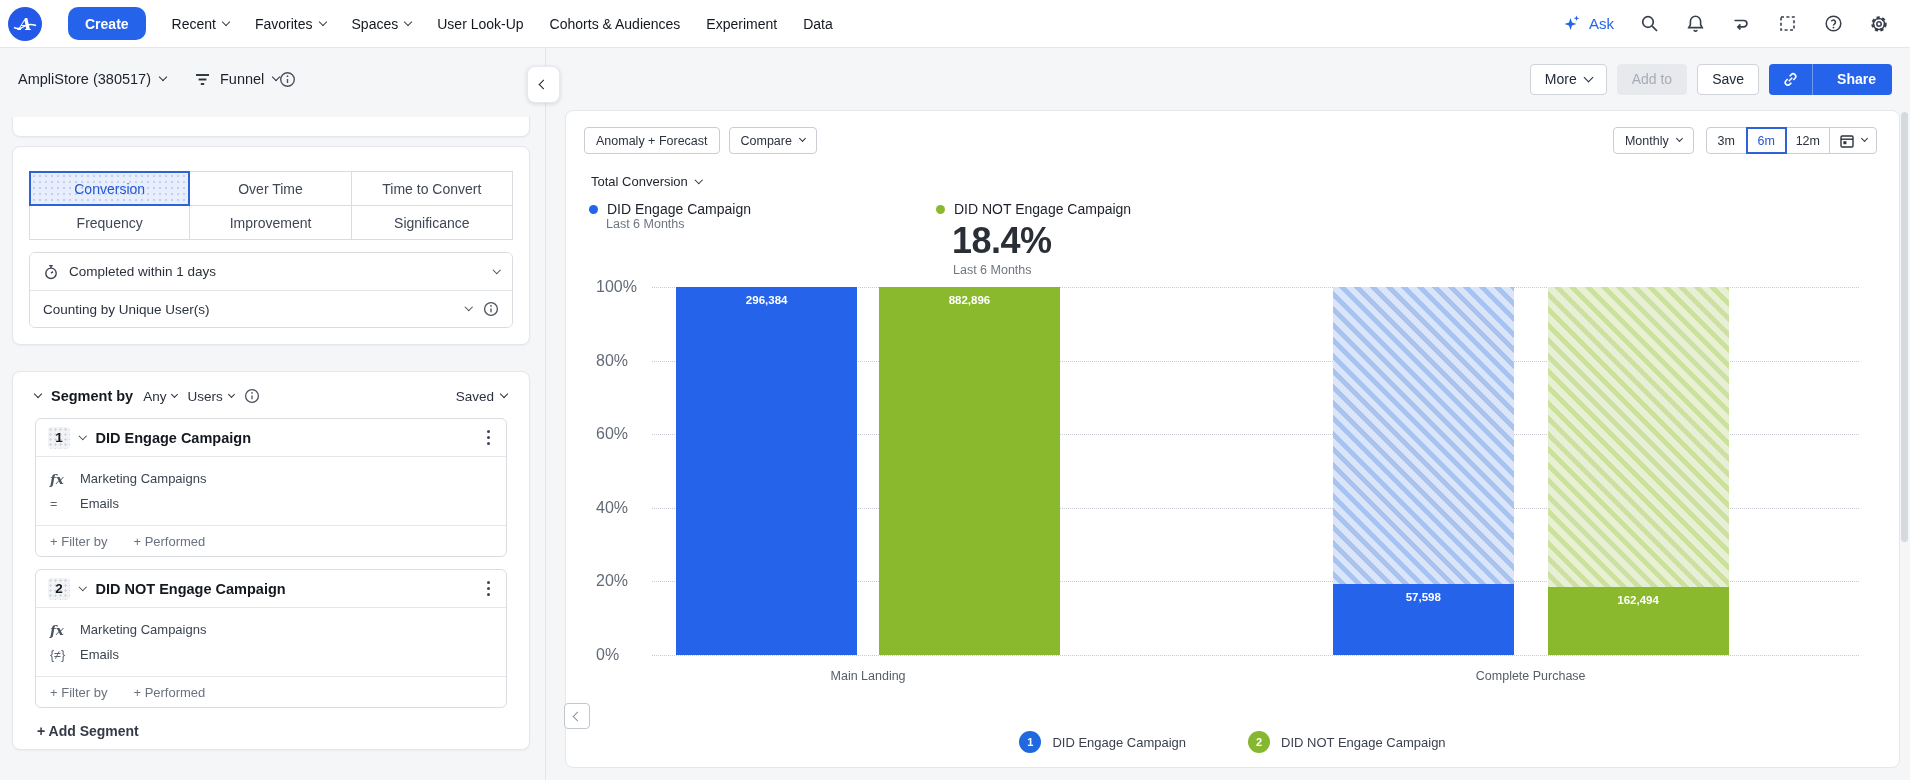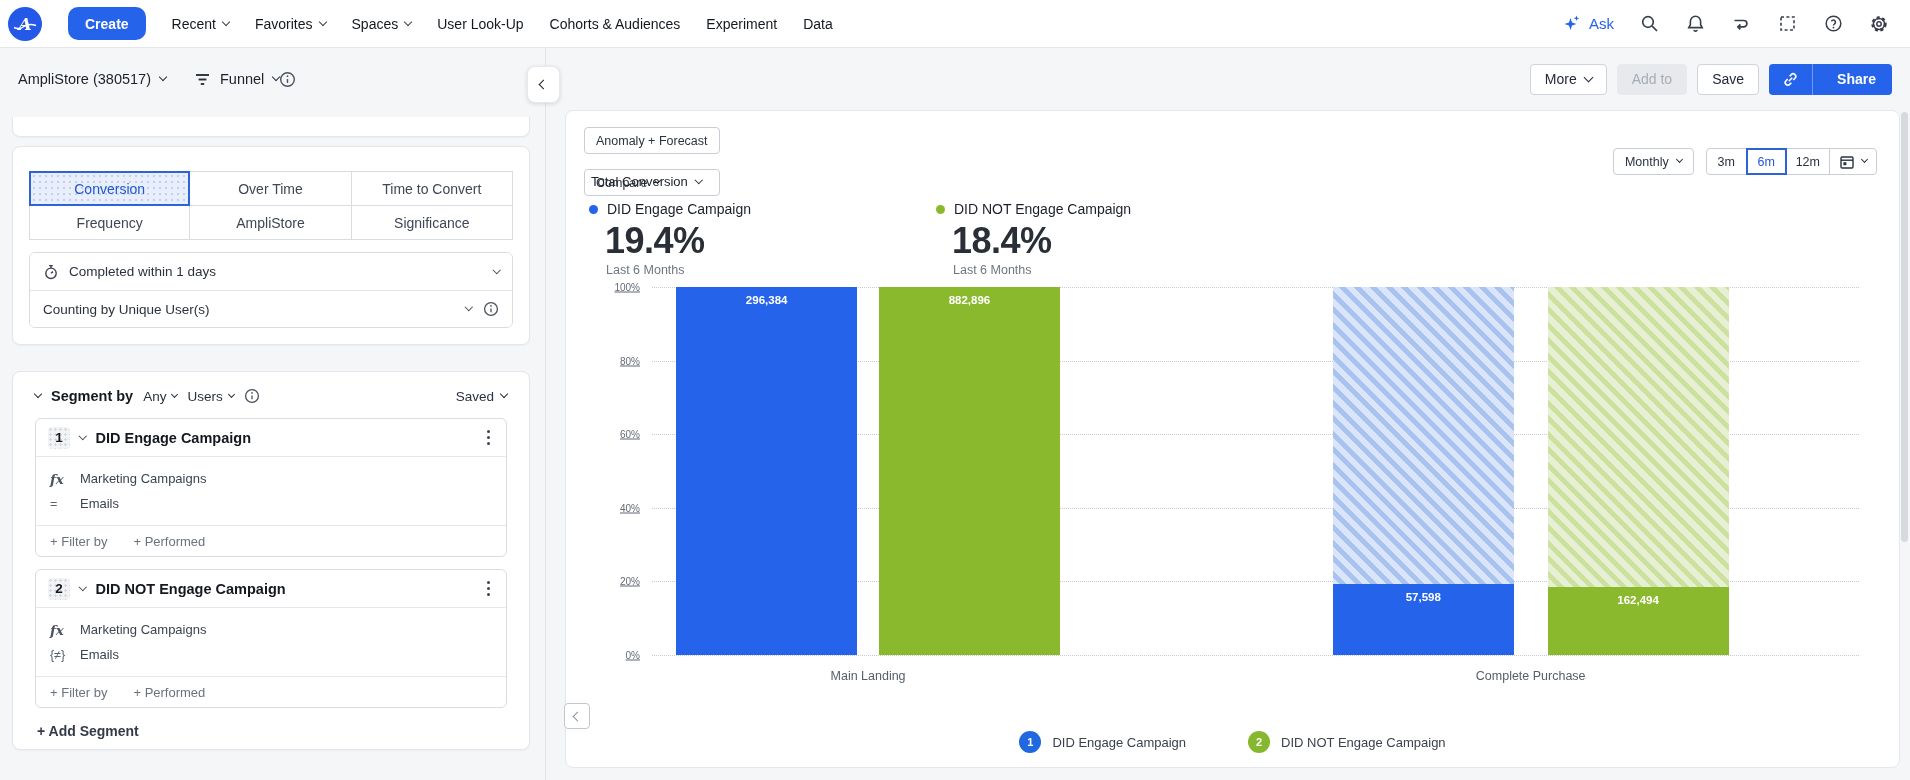--- a/index.html
+++ b/index.html
@@ -78,40 +78,40 @@
   .seg-foot span { cursor:pointer; }
   .add-seg { margin-top:15px; font-size:14px; font-weight:600; color:#343b48; cursor:pointer; padding-left:2px; }
 
   .info { width:16px; height:16px; color:#4b5360; cursor:pointer; flex:0 0 auto; }
 
   
   .chartcard { position:absolute; left:565px; top:110px; width:1335px; height:658px; background:#fff; border:1px solid #e4e7eb; border-radius:8px; z-index:6; }
   .chart-toolbar { position:absolute; left:18px; right:22px; top:16px; display:flex; align-items:center; }
   .cbtn { height:27px; border:1px solid #c9cdd4; border-radius:4px; background:#fff; display:inline-flex; align-items:center; gap:8px; padding:0 11px; font-size:12.5px; color:#2b3340; cursor:pointer; }
   .cbtn .chev { width:5px; height:5px; }
-  .ct-left { display:flex; gap:15px;flex-direction:column; }
+  .ct-left { display:flex; gap:9px; }
   .ct-right { margin-left:auto; display:flex; align-items:center; gap:12px; }
   .range-group { display:flex; }
   .range-cell { height:27px; min-width:41px; padding:0 9px; background:#fff; border:1px solid #c9cdd4; margin-left:-1px; display:flex; align-items:center; justify-content:center; gap:7px; font-size:12.5px; color:#2b3340; cursor:pointer; }
   .range-cell:first-child { margin-left:0; border-radius:4px 0 0 4px; }
   .range-cell:last-child { border-radius:0 4px 4px 0; }
   .range-cell.selected { border:2px solid #2e62d9; color:#2257d0; z-index:2; }
   .range-cell .chev { width:5px; height:5px; }
 
   .metric-label { position:absolute; left:25px; top:63px; display:flex; align-items:center; gap:8px; font-size:13px; color:#22272f; cursor:pointer; }
   .metric-label .chev { width:5.5px; height:5.5px; }
   .metric { position:absolute; top:90px; }
   .metric.m0 { left:23px; } .metric.m1 { left:370px; }
   .metric-name { display:flex; align-items:center; gap:9px; font-size:14px; color:#1b202a; }
   .mdot { width:9px; height:9px; border-radius:50%; }
   .metric-value { font-size:36px; font-weight:700; color:#2a2e36; letter-spacing:-.5px; margin:3px 0 1px 16px; }
   .metric-period { font-size:12.5px; color:#6e7680; margin-left:17px; }
 
   .plot { position:absolute; left:30px; right:40px; top:176px; height:368px; }
-  .ylab { position:absolute; left:0; width:44px; text-align:right; font-size:10px; color:#636b76; transform:translateY(-50%);text-decoration:underline; }
+  .ylab { position:absolute; left:0; width:44px; font-size:16px; color:#636b76; transform:translateY(-50%); }
   .grid-line { position:absolute; left:56px; right:0; border-top:1px dotted #c8cbd1; }
   .bars { position:absolute; left:56px; right:0; top:0; bottom:0; }
   .bar-hatch { position:absolute; top:0; height:100%; }
   .bar-solid { position:absolute; bottom:0; }
   .bar-count { position:absolute; top:7px; left:0; right:0; text-align:center; color:#fff; font-size:11.5px; font-weight:700; }
   .steps { position:absolute; left:86px; right:40px; top:558px; height:18px; }
   .step-lab { position:absolute; transform:translateX(-50%); font-size:12.5px; color:#575e69; white-space:nowrap; }
   .legend { position:absolute; left:0; right:0; top:620px; display:flex; justify-content:center; gap:62px; }
   .legend-item { display:flex; align-items:center; gap:11px; cursor:pointer; }
   .legend-dot { width:22px; height:22px; border-radius:50%; color:#fff; font-size:11px; font-weight:700; display:flex; align-items:center; justify-content:center; }
@@ -260,21 +260,21 @@
 
 <aside class="sidebar">
   <div class="card card-partial"></div>
 
   <div class="card card-measured">
     <div class="opt-grid">
       <div class="opt-cell selected">Conversion</div>
       <div class="opt-cell">Over Time</div>
       <div class="opt-cell">Time to Convert</div>
       <div class="opt-cell">Frequency</div>
-      <div class="opt-cell">AmpliStore</div>
+      <div class="opt-cell">Improvement</div>
       <div class="opt-cell">Significance</div>
     </div>
     <div class="combo-group">
       <div class="combo-row">
         <svg width="16" height="16" viewBox="0 0 16 16" fill="none" stroke="#3a4150" stroke-width="1.4">
             <circle cx="8" cy="9.3" r="5.2"></circle>
             <line x1="8" y1="2" x2="8" y2="4.1"></line>
             <line x1="6.2" y1="1.6" x2="9.8" y2="1.6"></line>
             <line x1="8" y1="9.3" x2="10" y2="7.6"></line>
           </svg>
@@ -416,21 +416,20 @@
   <div class="metric-label">
     <span>Total Conversion</span>
       <i class="chev"></i>
   </div>
 
   <div class="metric m0">
     <div class="metric-name">
         <span class="mdot" style="background: rgb(37, 99, 235);"></span>
         <span>DID Engage Campaign</span>
       </div>
-    <div class="metric-value">19.4%</div>
     <div class="metric-period">Last 6 Months</div>
   </div>
   <div class="metric m1">
     <div class="metric-name">
         <span class="mdot" style="background: rgb(138, 185, 45);"></span>
         <span>DID NOT Engage Campaign</span>
       </div>
     <div class="metric-value">18.4%</div>
     <div class="metric-period">Last 6 Months</div>
   </div>

